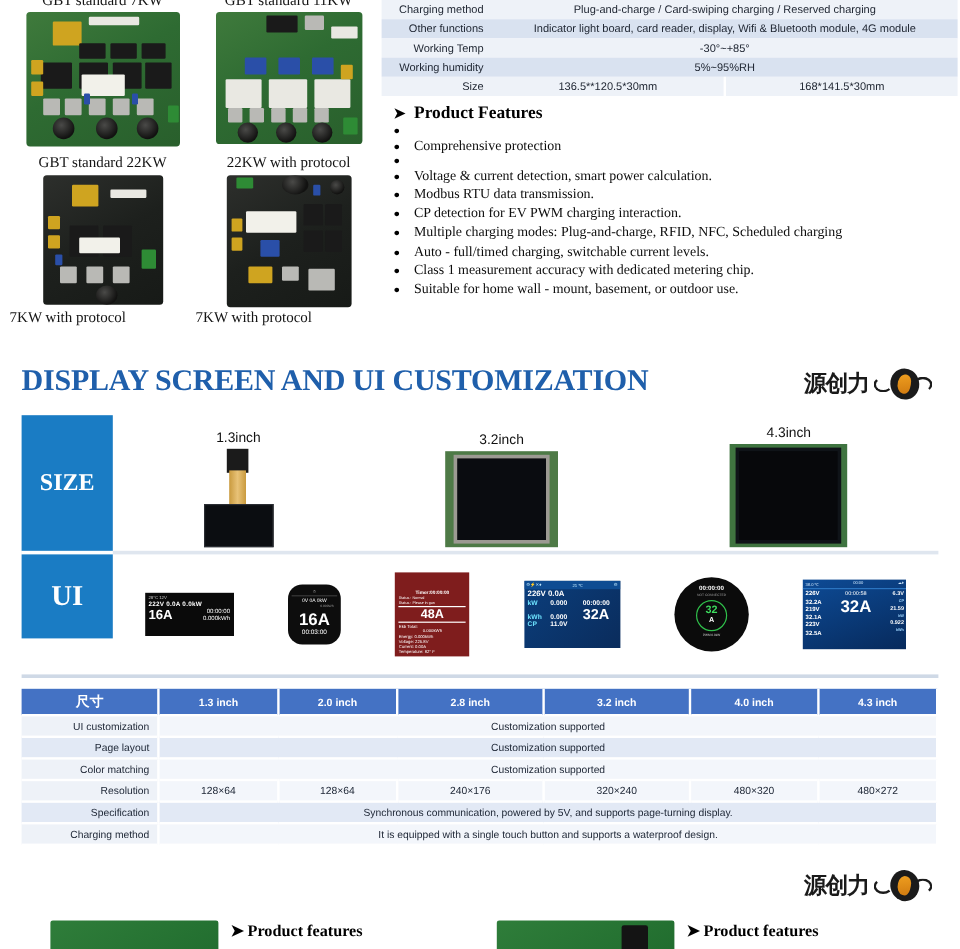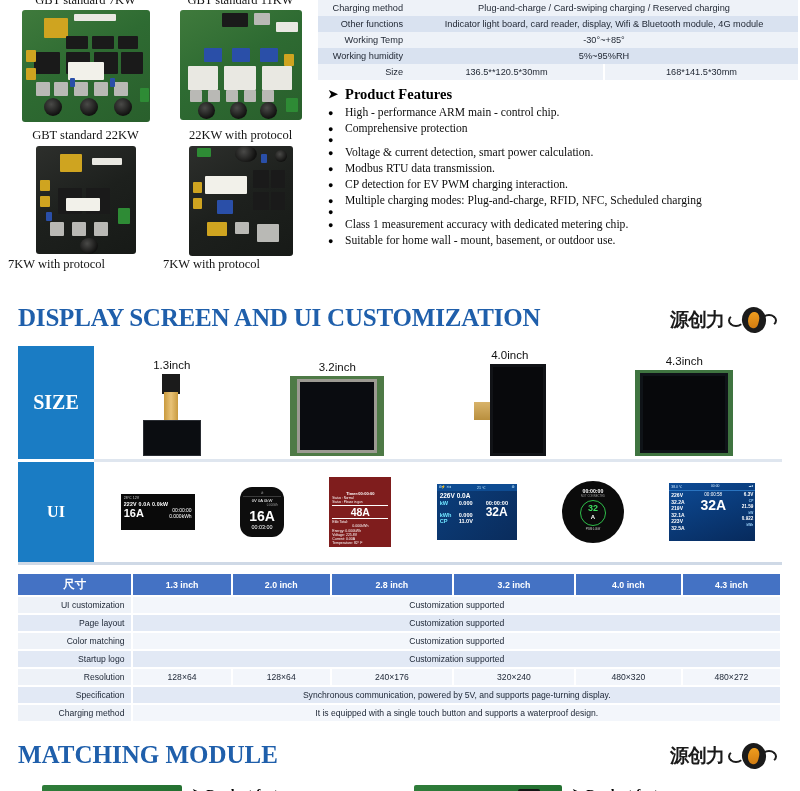--- a/index.html
+++ b/index.html
@@ -94,21 +94,21 @@
   
   .showcase { margin: 0 18px; }
   .sc-row { display: flex; position: relative; }
   .sc-label {
     width: 76px; background: #1a7cc4; color: #fff;
     display: flex; align-items: center; justify-content: center;
     font-family: "Liberation Serif", serif; font-weight: bold;
     flex: 0 0 76px;
   }
   .sc-label.size { height: 113px; font-size: 20px; }
-  .sc-label.ui   { height: 100px; font-size: 16px; }
+  .sc-label.ui   { height: 70px; font-size: 24px; }
   .sc-body { flex: 1; position: relative; }
   .sc-divider { height: 3px; background: #dfe6ef; }
   .sc-divider .seg { width: 76px; height: 3px; background: #ffffff; }
   .sc-underline { height: 3px; background: #cfd9e6; margin-top: 0; }
 
   .size-items { display: flex; align-items: flex-end; height: 113px; padding: 0 4px 3px 4px; justify-content: space-around; }
   .size-item { display: flex; flex-direction: column; align-items: center; }
   .size-cap { font-size: 11.5px; color: #111; margin-bottom: 3px; font-family: "Liberation Sans", sans-serif; }
 
   .scr { position: relative; }
@@ -294,21 +294,20 @@
         </table>
 
       <div class="features">
         <div class="feat-title">
           <span class="arrow-ico">➤</span>
           <span>Product Features</span>
         </div>
         <ul class="feat-list">
           <li>
               <span class="bullet">●</span>
-              <span>High - performance ARM main - control chip.</span>
             </li>
           <li>
               <span class="bullet">●</span>
               <span>Comprehensive protection</span>
             </li>
           <li>
               <span class="bullet">●</span>
             </li>
           <li>
               <span class="bullet">●</span>
@@ -321,20 +320,21 @@
           <li>
               <span class="bullet">●</span>
               <span>CP detection for EV PWM charging interaction.</span>
             </li>
           <li>
               <span class="bullet">●</span>
               <span>Multiple charging modes: Plug-and-charge, RFID, NFC, Scheduled charging</span>
             </li>
           <li>
               <span class="bullet">●</span>
+              <span>Auto - full/timed charging, switchable current levels.</span>
             </li>
           <li>
               <span class="bullet">●</span>
               <span>Class 1 measurement accuracy with dedicated metering chip.</span>
             </li>
           <li>
               <span class="bullet">●</span>
               <span>Suitable for home wall - mount, basement, or outdoor use.</span>
             </li>
         </ul>
@@ -375,28 +375,20 @@
 
           <div class="size-item">
             <div class="size-cap">3.2inch</div>
             <div class="scr" style="width:94px;height:80px;position:relative;">
               <div style="position:absolute;left:0;top:0;width:94px;height:80px;background:#4e7a46;"></div>
               <div style="position:absolute;left:7px;top:3px;width:80px;height:74px;background:#9c9a92;"></div>
               <div style="position:absolute;left:10px;top:6px;width:74px;height:68px;background:#0a0c10;"></div>
             </div>
           </div>
 
-          <div class="size-item">
-            <div class="size-cap">4.0inch</div>
-            <div class="scr" style="width:72px;height:92px;position:relative;">
-              <div style="position:absolute;left:0;top:38px;width:18px;height:18px;background:linear-gradient(180deg,#d8b36a,#b98f3e);"></div>
-              <div style="position:absolute;left:16px;top:0;width:56px;height:92px;background:#111317;"></div>
-              <div style="position:absolute;left:19px;top:3px;width:50px;height:86px;background:#08090c;"></div>
-            </div>
-          </div>
 
           <div class="size-item">
             <div class="size-cap">4.3inch</div>
             <div class="scr" style="width:98px;height:86px;position:relative;">
               <div style="position:absolute;left:0;top:0;width:98px;height:86px;background:#3f7440;"></div>
               <div style="position:absolute;left:5px;top:3px;width:88px;height:80px;background:#0f1318;"></div>
               <div style="position:absolute;left:8px;top:6px;width:82px;height:74px;background:#07080b;"></div>
             </div>
           </div>
 
@@ -543,24 +535,20 @@
         <td colspan="6">Customization supported</td>
       </tr>
       <tr class="alt">
         <td class="rh">Page layout</td>
         <td colspan="6">Customization supported</td>
       </tr>
       <tr>
         <td class="rh">Color matching</td>
         <td colspan="6">Customization supported</td>
       </tr>
-      <tr class="alt">
-        <td class="rh">Startup logo</td>
-        <td colspan="6">Customization supported</td>
-      </tr>
       <tr>
         <td class="rh">Resolution</td>
         <td>128×64</td>
         <td>128×64</td>
         <td>240×176</td>
         <td>320×240</td>
         <td>480×320</td>
         <td>480×272</td>
       </tr>
       <tr class="alt">
@@ -569,21 +557,20 @@
       </tr>
       <tr>
         <td class="rh">Charging method</td>
         <td colspan="6">It is equipped with a single touch button and supports a waterproof design.</td>
       </tr>
     </tbody>
       </table>
   </div>
 
   <div class="mm-bar">
-    <div class="mm-title">MATCHING MODULE</div>
     <div class="logo-wrap" style="top:6px;">
       <span class="logo-cn">源创力</span>
       <span class="logo-mark">
         <span class="hookL"></span>
           <span class="lens"></span>
           <span class="swirl"></span>
           <span class="hookR"></span>
       </span>
     </div>
   </div>

